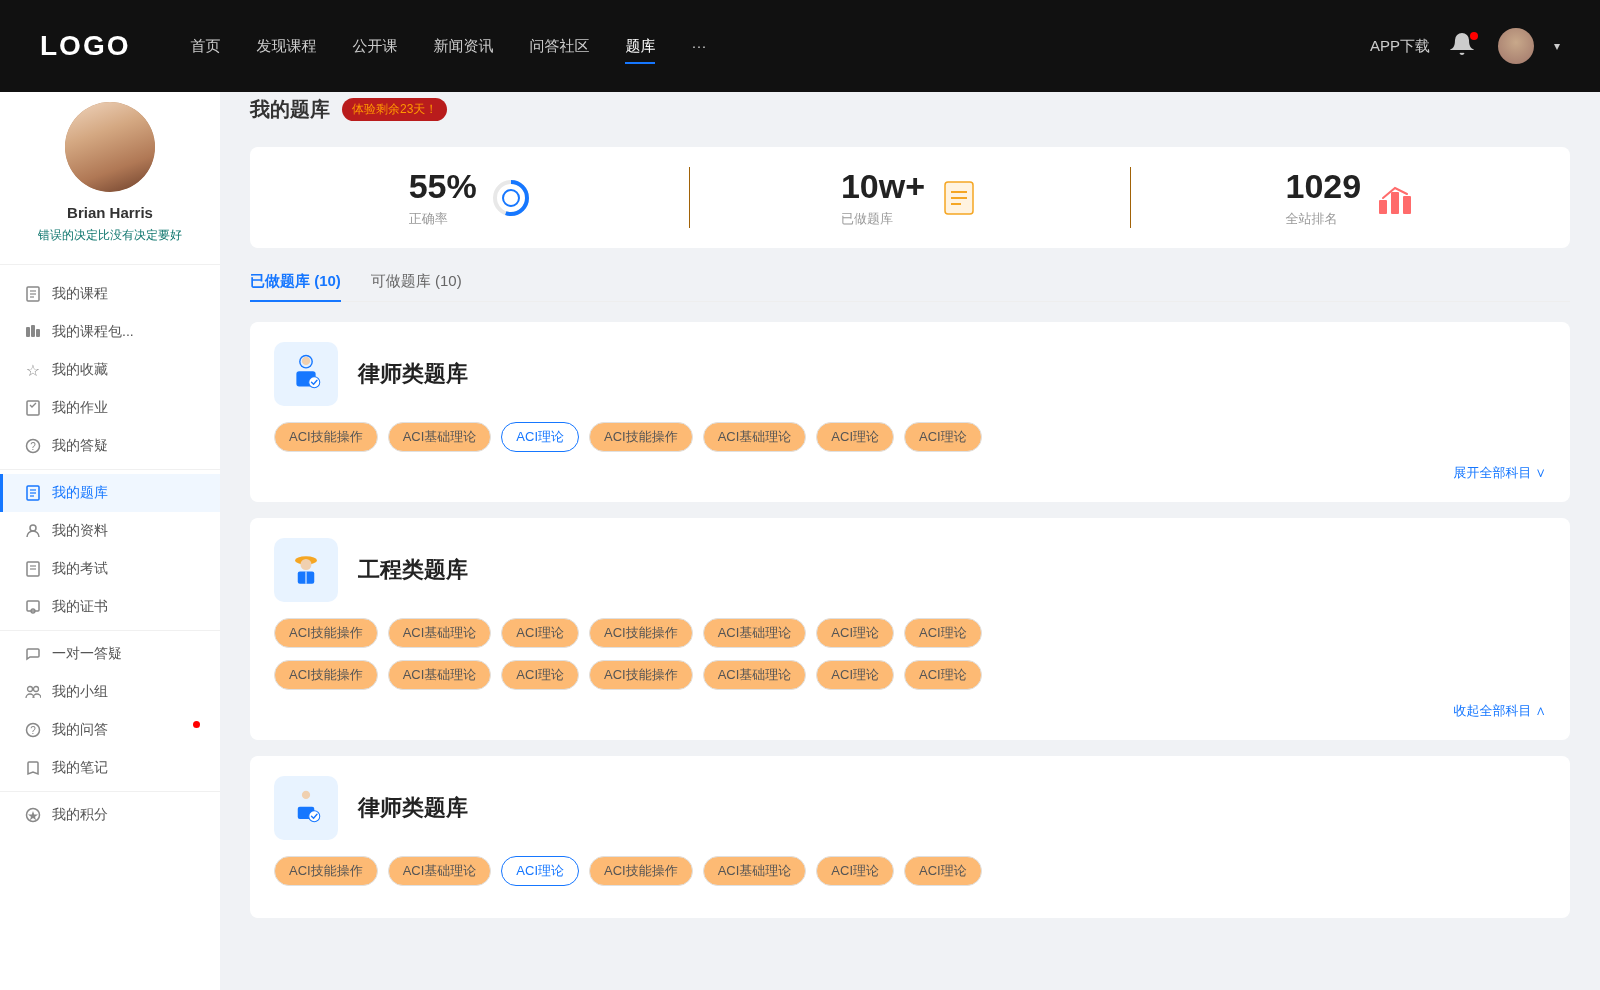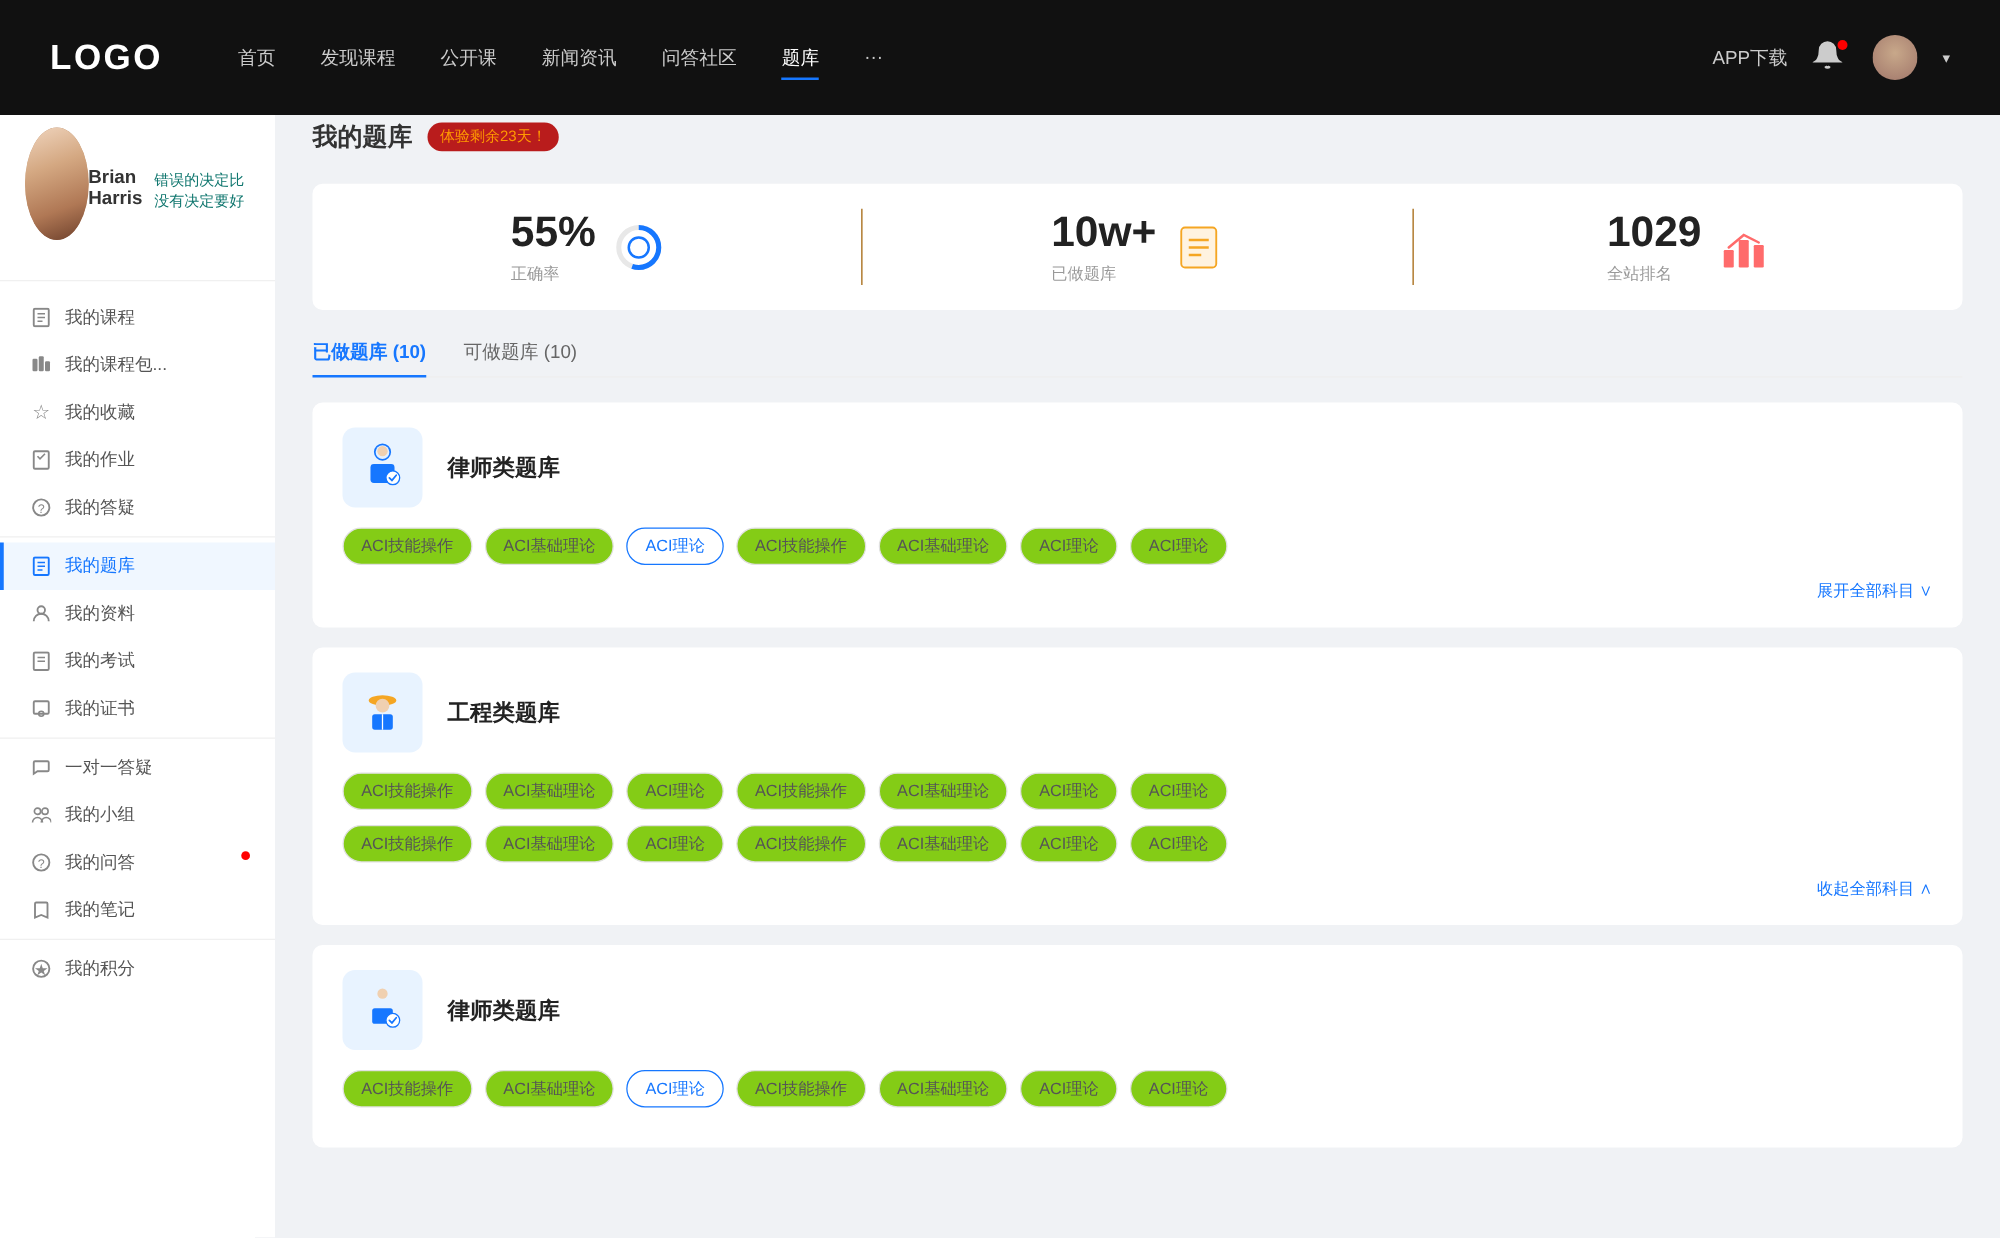--- a/index.html
+++ b/index.html
@@ -90,21 +90,21 @@
     
     .sidebar {
       width: 220px;
       background: #fff;
       padding: 0 0 20px 0;
       flex-shrink: 0;
       min-height: 100%;
     }
     .sidebar-profile {
       display: flex;
-      flex-direction: row;
+      flex-direction: column;
       align-items: center;
       padding: 30px 20px 20px;
       border-bottom: 1px solid #f0f0f0;
     }
     .sidebar-avatar {
       width: 90px; height: 90px;
       border-radius: 50%;
       background: radial-gradient(circle at 45% 38%, #e8cbb0, #c4956e, #8a6050);
       margin-bottom: 12px;
       overflow: hidden;
@@ -261,38 +261,38 @@
       margin-bottom: 16px;
     }
     .qbank-icon-wrap {
       width: 64px; height: 64px;
       background: #e8f3ff;
       border-radius: 10px;
       display: flex; align-items: center; justify-content: center;
       flex-shrink: 0;
     }
     .qbank-title {
-      font-size: 18px;
+      font-size: 22px;
       font-weight: 600;
       color: #222;
     }
     .qbank-tags {
       display: flex;
       flex-wrap: wrap;
       gap: 10px;
       margin-bottom: 12px;
     }
     .tag {
       padding: 5px 14px;
       border: 1px solid #e0e0e0;
       border-radius: 16px;
       font-size: 13px;
       color: #555;
       cursor: pointer;
-      background: #84cc16;
+      background: #fdba74;
     }
     .tag.active {
       border-color: #1677ff;
       color: #1677ff;
       background: #fff;
     }
     .qbank-footer {
       display: flex;
       justify-content: flex-end;
     }

